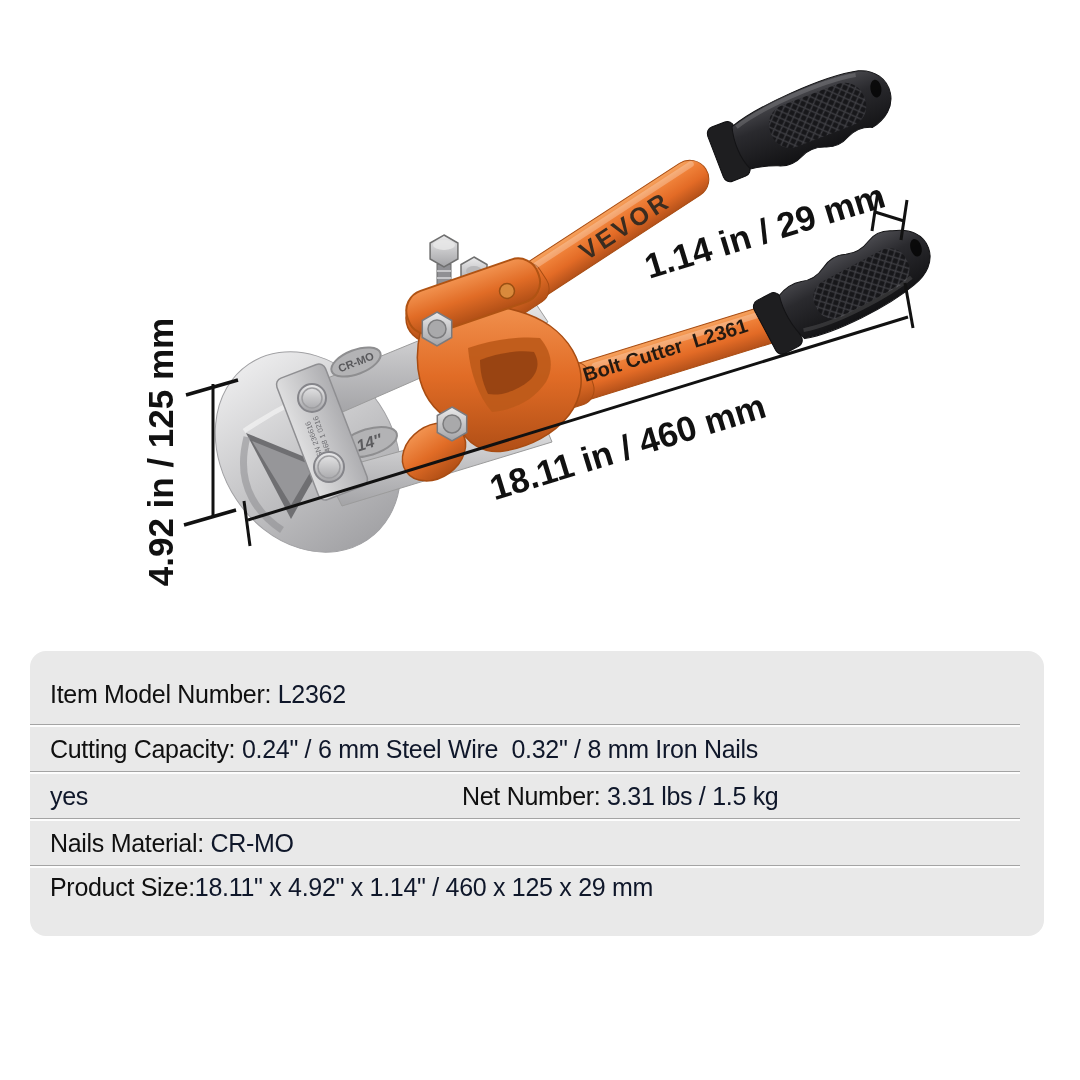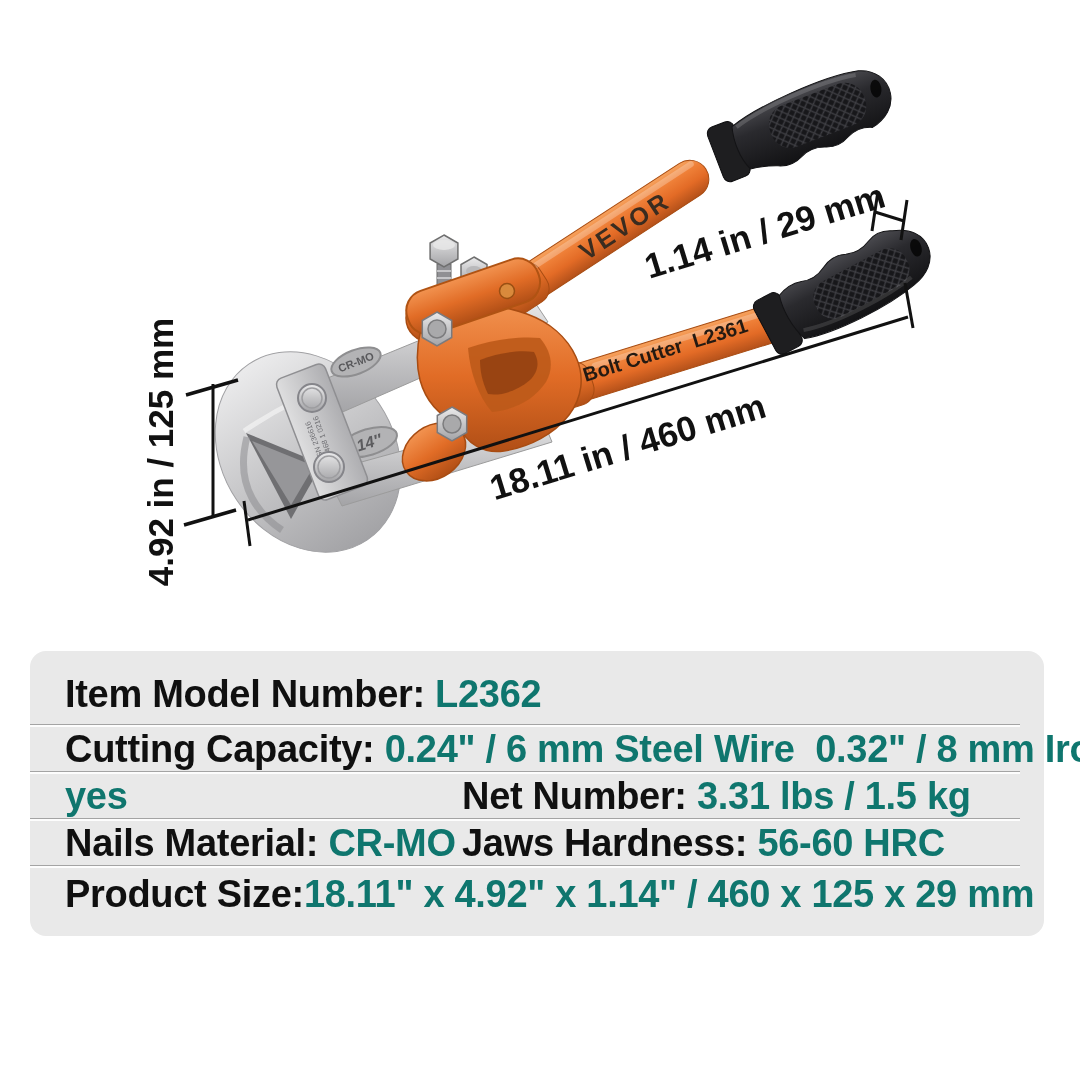--- a/index.html
+++ b/index.html
@@ -4,29 +4,29 @@
 <style>
   html,body{margin:0;padding:0;background:#fff;}
   .stage{position:relative;width:1080px;height:1080px;background:#ffffff;overflow:hidden;
          font-family:"Liberation Sans",sans-serif;}
   .art{position:absolute;left:0;top:0;}
   .t{font-family:"Liberation Sans",sans-serif;}
   
   .spec{position:absolute;left:30px;top:651px;width:1014px;height:285px;
         background:#e9e9e9;border-radius:16px;display:flex;flex-direction:column;
         box-sizing:border-box;}
-  .row{display:flex;align-items:center;padding-left:35px;font-size:38px;font-weight:bold;
+  .row{display:flex;align-items:center;padding-left:20px;font-size:25px;font-weight:normal;
        color:#101010;letter-spacing:-0.3px;position:relative;}
   .r1{height:63px;padding-top:14px;}
   .r2,.r3,.r4{height:47px;}
   .r5{height:67px;align-items:flex-start;padding-top:5px;}
   .sep{height:3px;margin-right:24px;
        background:linear-gradient(to bottom,#a4a4a4 0,#a4a4a4 45%,#fdfdfd 45%,#fdfdfd 100%);}
   .lb{color:#101010;white-space:pre;}
-  .v{color:#0f766e;white-space:pre;}
+  .v{color:#0f172a;white-space:pre;}
   .col2{position:absolute;left:432px;top:0;height:100%;display:flex;align-items:center;}
   .r4 .col2{align-items:center;}
 </style>
 </head>
 <body>
 
 <div class="stage">
 
   <svg class="art" width="1080" height="650" viewBox="0 0 1080 650">
     <defs>
@@ -183,24 +183,20 @@
         <span class="v">yes</span>
       <span class="col2">
           <span class="lb">Net Number: </span>
           <span class="v">3.31 lbs / 1.5 kg</span>
         </span>
     </div>
     <div class="sep"></div>
     <div class="row r4">
       <span class="lb">Nails Material: </span>
         <span class="v">CR-MO</span>
-      <span class="col2">
-          <span class="lb">Jaws Hardness: </span>
-          <span class="v">56-60 HRC</span>
-        </span>
     </div>
     <div class="sep"></div>
     <div class="row r5">
       <span class="lb">Product Size:</span>
         <span class="v">18.11" x 4.92" x 1.14" / 460 x 125 x 29 mm</span>
     </div>
   </div>
 </div>
 
 </body></html>

